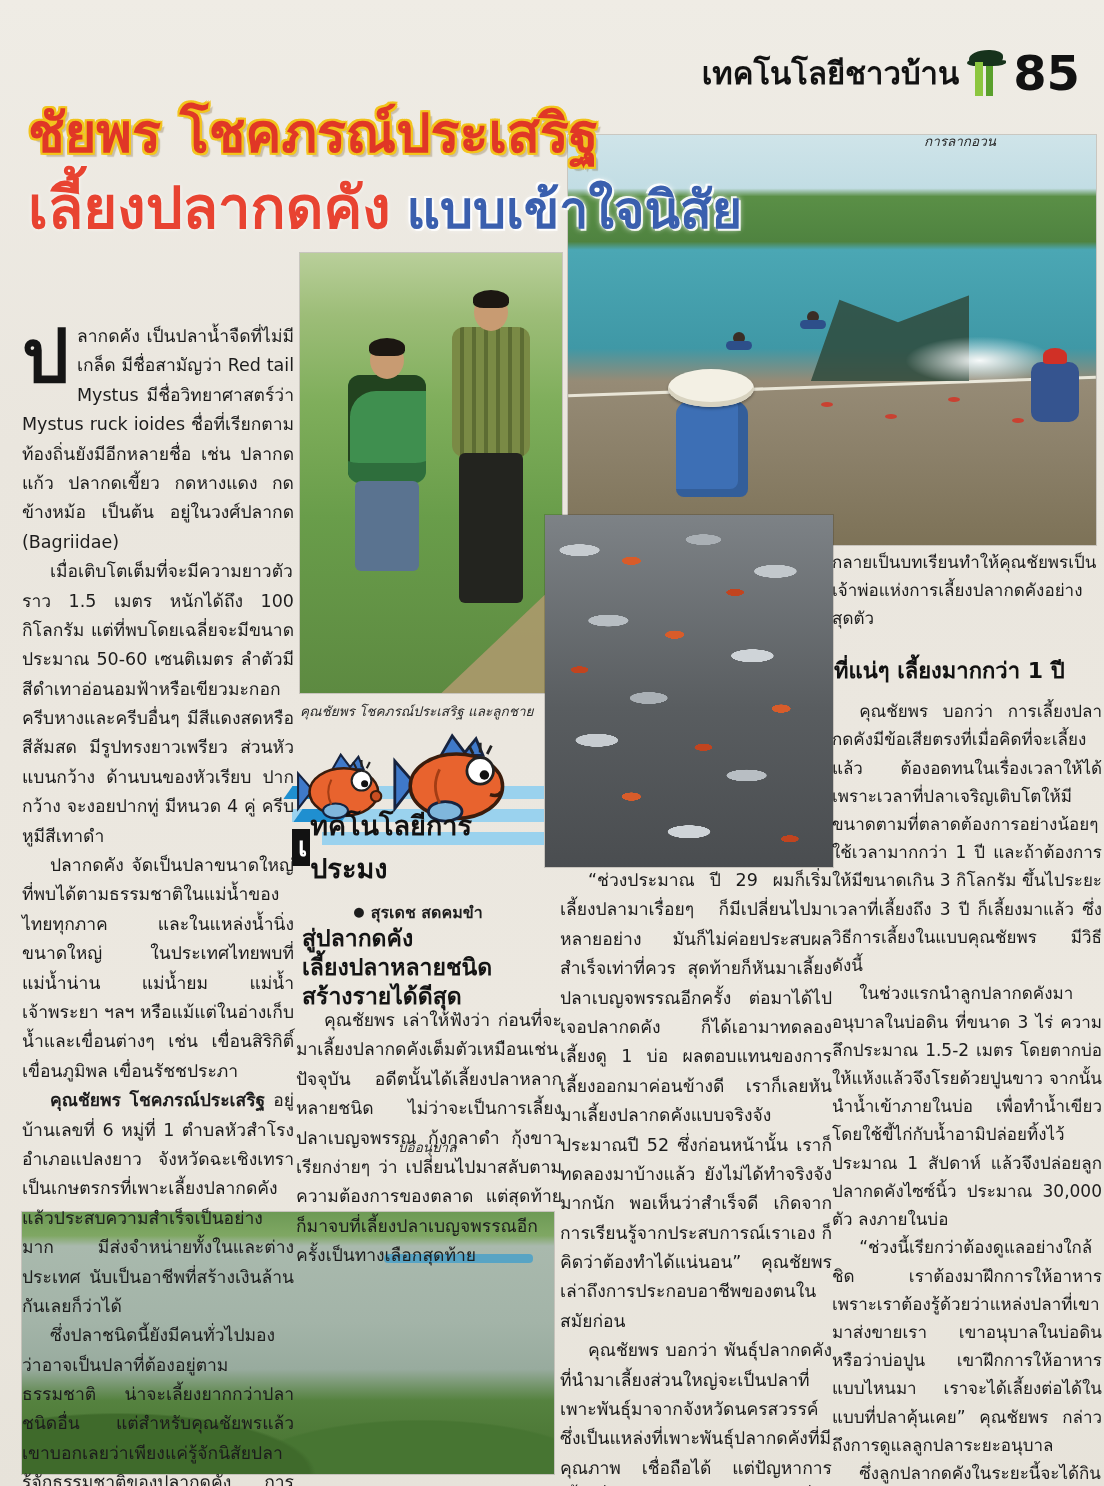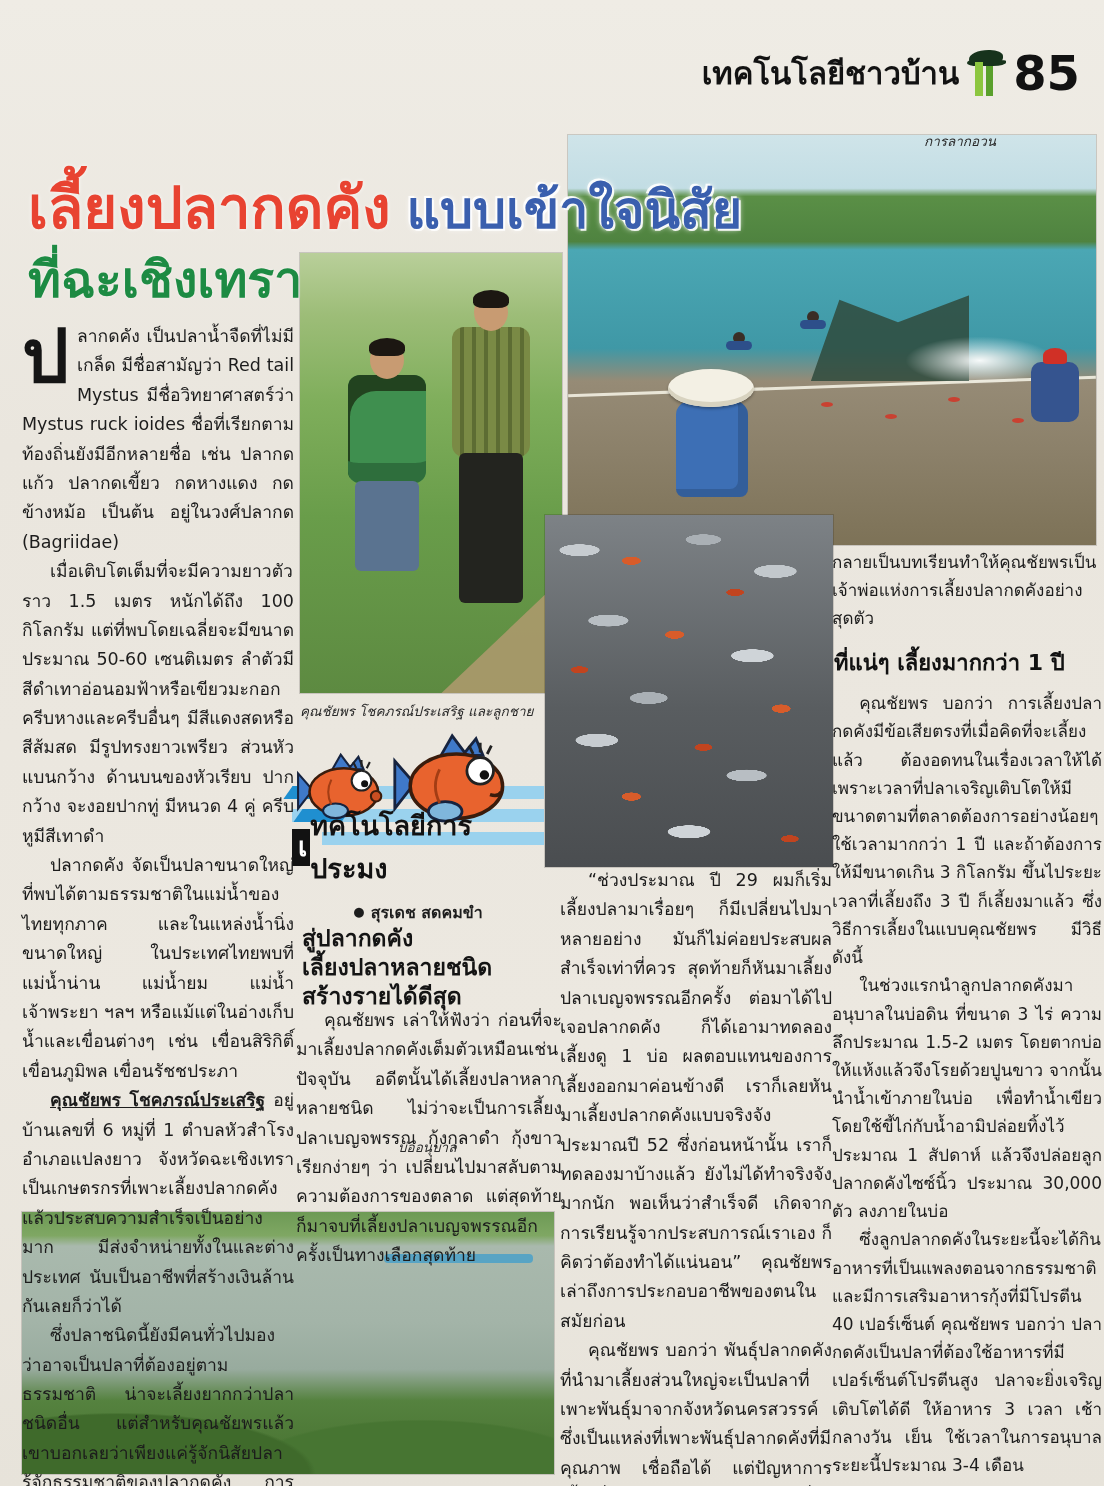--- a/index.html
+++ b/index.html
@@ -106,22 +106,22 @@
   
   .col { position:absolute; font-size:17.5px; line-height:1.68; text-align:justify; color:#1c1c1c; z-index:5; }
   .col p { text-indent:1.6em; margin:0; }
   .col p.noindent { text-indent:0; }
   .col1 { left:22px; top:322px; width:272px; }
   .dropcap { float:left; font-size:74px; line-height:.78; font-weight:bold; padding:6px 8px 0 0; color:#151515; }
   .col2p { left:296px; top:1006px; width:266px; }
   .subhead { position:absolute; left:302px; top:924px; width:260px; font-size:23px; font-weight:600; line-height:1.25; color:#141414; z-index:5; }
   .col3 { left:560px; top:866px; width:272px; }
   .col4 { left:832px; top:548px; width:270px; font-size:17px; line-height:1.66; }
-  .col4 h3 { font-size:22px; font-weight:bold; margin:12px 0 8px 2px; text-indent:0; color:#111; }
-  .lead-bold { font-weight:bold;text-decoration:underline; }
+  .col4 h3 { font-size:22px; font-weight:bold; margin:20px 0 8px 2px; text-indent:0; color:#111; }
+  .lead-bold { font-weight:bold; }
 </style>
 </head>
 <body>
 
 <div class="page">
 
   <div class="masthead">
     <span class="brand">เทคโนโลยีชาวบ้าน</span>
     <span class="tree">
       <span class="foliage"></span>
@@ -173,24 +173,24 @@
     </div>
   </div>
 
   <div class="photo photo-fish"></div>
 
   <div class="photo photo-pond">
     <div class="pipe"></div>
     <div class="weeds"></div>
   </div>
 
+  <div class="hl hl1">ชัยพร โชคภรณ์ประเสริฐ</div>
   <div class="hl hl2">
     <span class="red">เลี้ยงปลากดคัง</span><span class="blue">แบบเข้าใจนิสัย</span>
   </div>
-  <div class="hl hl3">ที่ฉะเชิงเทรา</div>
 
   <div class="photo-caption cap-net">การลากอวน</div>
   <div class="photo-caption cap-men">คุณชัยพร โชคภรณ์ประเสริฐ และลูกชาย</div>
   <div class="photo-caption cap-pond">บ่ออนุบาล</div>
 
   <div class="fish-logo">
     <div class="stripe s1"></div>
     <div class="stripe s2"></div>
     <div class="stripe s3"></div>
     <div class="stripe-dark d1"></div>
@@ -247,16 +247,17 @@
   <div class="col col3">
     <p>“ช่วงประมาณ ปี 29 ผมก็เริ่มเลี้ยงปลามาเรื่อยๆ ก็มีเปลี่ยนไปมาหลายอย่าง มันก็ไม่ค่อยประสบผลสำเร็จเท่าที่ควร สุดท้ายก็หันมาเลี้ยงปลาเบญจพรรณอีกครั้ง ต่อมาได้ไปเจอปลากดคัง ก็ได้เอามาทดลองเลี้ยงดู 1 บ่อ ผลตอบแทนของการเลี้ยงออกมาค่อนข้างดี เราก็เลยหันมาเลี้ยงปลากดคังแบบจริงจังประมาณปี 52 ซึ่งก่อนหน้านั้น เราก็ทดลองมาบ้างแล้ว ยังไม่ได้ทำจริงจังมากนัก พอเห็นว่าสำเร็จดี เกิดจากการเรียนรู้จากประสบการณ์เราเอง ก็คิดว่าต้องทำได้แน่นอน” คุณชัยพร เล่าถึงการประกอบอาชีพของตนในสมัยก่อน</p>
     <p>คุณชัยพร บอกว่า พันธุ์ปลากดคังที่นำมาเลี้ยงส่วนใหญ่จะเป็นปลาที่เพาะพันธุ์มาจากจังหวัดนครสวรรค์ ซึ่งเป็นแหล่งที่เพาะพันธุ์ปลากดคังที่มีคุณภาพ เชื่อถือได้ แต่ปัญหาการเลี้ยงที่เจอในช่วงแรกๆ จะเป็นเรื่องลูกปลากินกันเองและอัตราการรอดยังค่อนข้างน้อยอยู่ แต่ด้วยประสบการณ์ที่ได้เลี้ยงและเฝ้าดูลักษณะนิสัยของปลากดคังอย่างจริงจัง จากปัญหาและอุปสรรคเหล่านั้น</p>
   </div>
 
   <div class="col col4">
     <p class="noindent">กลายเป็นบทเรียนทำให้คุณชัยพรเป็นเจ้าพ่อแห่งการเลี้ยงปลากดคังอย่างสุดตัว</p>
     <h3>ที่แน่ๆ เลี้ยงมากกว่า 1 ปี</h3>
     <p>คุณชัยพร บอกว่า การเลี้ยงปลากดคังมีข้อเสียตรงที่เมื่อคิดที่จะเลี้ยงแล้ว ต้องอดทนในเรื่องเวลาให้ได้ เพราะเวลาที่ปลาเจริญเติบโตให้มีขนาดตามที่ตลาดต้องการอย่างน้อยๆ ใช้เวลามากกว่า 1 ปี และถ้าต้องการให้มีขนาดเกิน 3 กิโลกรัม ขึ้นไประยะเวลาที่เลี้ยงถึง 3 ปี ก็เลี้ยงมาแล้ว ซึ่งวิธีการเลี้ยงในแบบคุณชัยพร มีวิธีดังนี้</p>
     <p>ในช่วงแรกนำลูกปลากดคังมาอนุบาลในบ่อดิน ที่ขนาด 3 ไร่ ความลึกประมาณ 1.5-2 เมตร โดยตากบ่อให้แห้งแล้วจึงโรยด้วยปูนขาว จากนั้นนำน้ำเข้าภายในบ่อ เพื่อทำน้ำเขียวโดยใช้ขี้ไก่กับน้ำอามิปล่อยทิ้งไว้ ประมาณ 1 สัปดาห์ แล้วจึงปล่อยลูกปลากดคังไซซ์นิ้ว ประมาณ 30,000 ตัว ลงภายในบ่อ</p>
+    <p>“ช่วงนี้เรียกว่าต้องดูแลอย่างใกล้ชิด เราต้องมาฝึกการให้อาหาร เพราะเราต้องรู้ด้วยว่าแหล่งปลาที่เขามาส่งขายเรา เขาอนุบาลในบ่อดินหรือว่าบ่อปูน เขาฝึกการให้อาหารแบบไหนมา เราจะได้เลี้ยงต่อได้ในแบบที่ปลาคุ้นเคย” คุณชัยพร กล่าวถึงการดูแลลูกปลาระยะอนุบาล</p>
     <p>ซึ่งลูกปลากดคังในระยะนี้จะได้กินอาหารที่เป็นแพลงตอนจากธรรมชาติ และมีการเสริมอาหารกุ้งที่มีโปรตีน 40 เปอร์เซ็นต์ คุณชัยพร บอกว่า ปลากดคังเป็นปลาที่ต้องใช้อาหารที่มีเปอร์เซ็นต์โปรตีนสูง ปลาจะยิ่งเจริญเติบโตได้ดี ให้อาหาร 3 เวลา เช้า กลางวัน เย็น ใช้เวลาในการอนุบาลระยะนี้ประมาณ 3-4 เดือน</p>
   </div>
 
 </div>
 
 </body></html>

